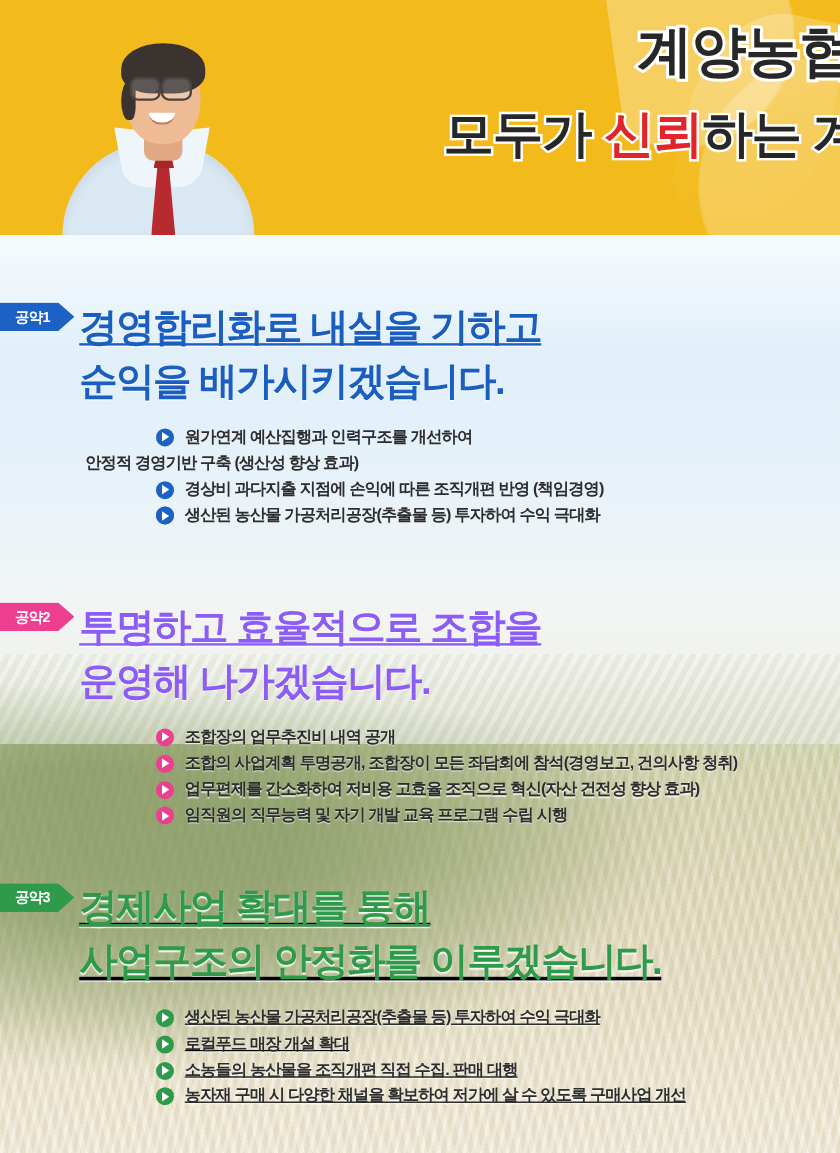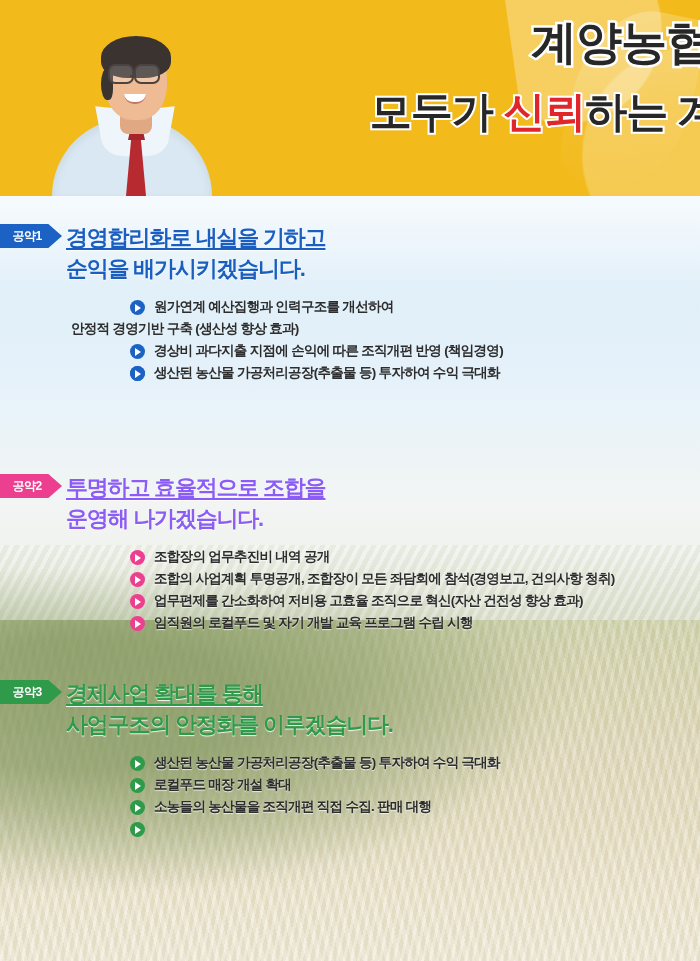--- a/index.html
+++ b/index.html
@@ -202,25 +202,25 @@
     position:absolute;
     left:0; top:196px;
     width:700px; height:200px;
     background:linear-gradient(180deg, rgba(255,255,255,0.55) 0%, rgba(255,255,255,0.10) 55%, rgba(255,255,255,0) 100%);
     pointer-events:none;
   }
 
   
   .section{
     position:absolute;
-    left:0; width:700px;
+    left:0; width:700px;margin-top:28px;
   }
   #section-1{ top:222px; }
   #section-2{ top:472px; }
-  #section-3{ top:678px; }
+  #section-3{ top:706px;text-decoration:underline; }
 
   .sec-headline{
     position:relative;
     padding-left:66px;
   }
   .badge{
     position:absolute;
     left:0; top:2px;
     width:62px; height:24px;
     color:#ffffff;
@@ -228,21 +228,21 @@
     font-weight:bold;
     letter-spacing:-0.5px;
     line-height:24px;
     text-align:center;
     clip-path:polygon(0 0, 78% 0, 100% 50%, 78% 100%, 0 100%);
     padding-right:8px;
     box-sizing:border-box;
   }
   .sec-title{
     margin:0;
-    font-size:22px;
+    font-size:32px;
     font-weight:bold;
     letter-spacing:-1.2px;
     line-height:1.42;
   }
   .sec-title .ln{ display:block; }
   .sec-title .u{
     text-decoration:underline;
     text-decoration-thickness:2px;
     text-underline-offset:3px;
   }
@@ -381,21 +381,21 @@
       <li>
         <span class="bullet-icon"></span>
         <span>조합의 사업계획 투명공개, 조합장이 모든 좌담회에 참석(경영보고, 건의사항 청취)</span>
       </li>
       <li>
         <span class="bullet-icon"></span>
         <span>업무편제를 간소화하여 저비용 고효율 조직으로 혁신(자산 건전성 향상 효과)</span>
       </li>
       <li>
         <span class="bullet-icon"></span>
-        <span>임직원의 로컬푸드 및 자기 개발 교육 프로그램 수립 시행</span>
+        <span>임직원의 직무능력 및 자기 개발 교육 프로그램 수립 시행</span>
       </li>
     </ul>
   </div>
 
   <div class="section" id="section-3">
     <div class="sec-headline">
       <span class="badge">공약3</span>
       <h2 class="sec-title">
         <span class="ln u">경제사업 확대를 통해</span>
         <span class="ln">사업구조의 안정화를 이루겠습니다.</span>
@@ -409,17 +409,18 @@
       <li>
         <span class="bullet-icon"></span>
         <span>로컬푸드 매장 개설 확대</span>
       </li>
       <li>
         <span class="bullet-icon"></span>
         <span>소농들의 농산물을 조직개편 직접 수집. 판매 대행</span>
       </li>
       <li>
         <span class="bullet-icon"></span>
+        <span>농자재 구매 시 다양한 채널을 확보하여 저가에 살 수 있도록 구매사업 개선</span>
       </li>
     </ul>
   </div>
 
 </div>
 
 </body></html>

